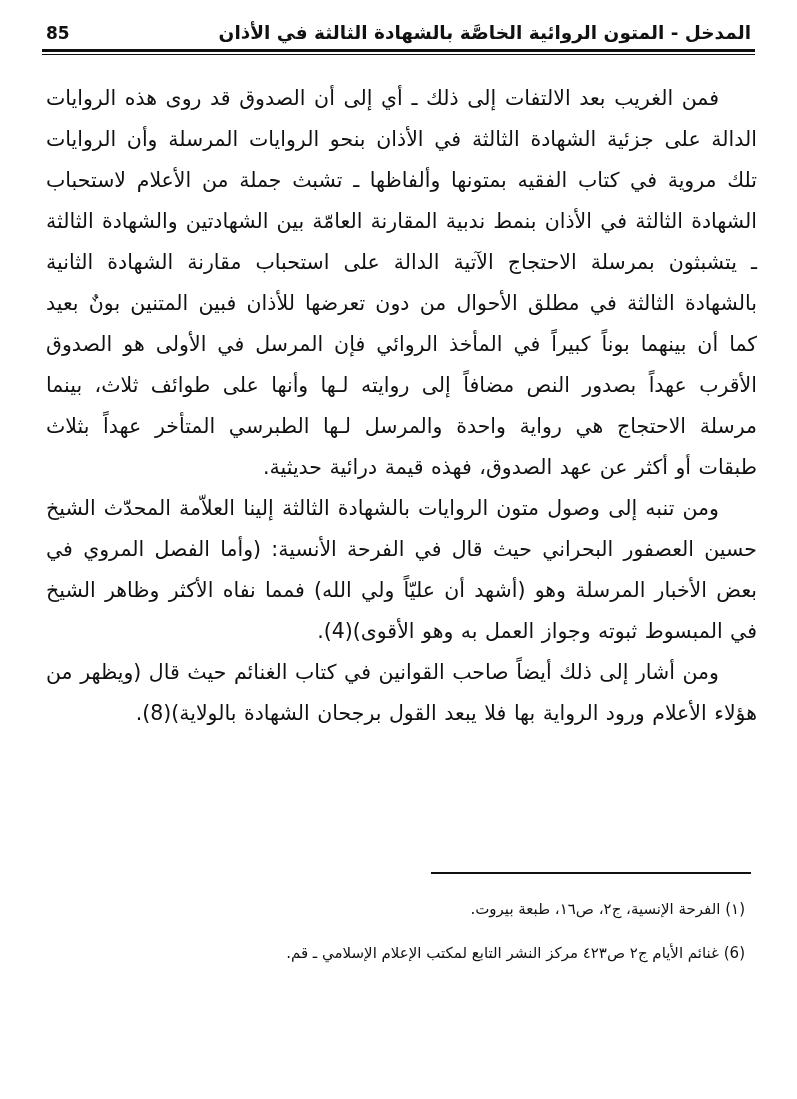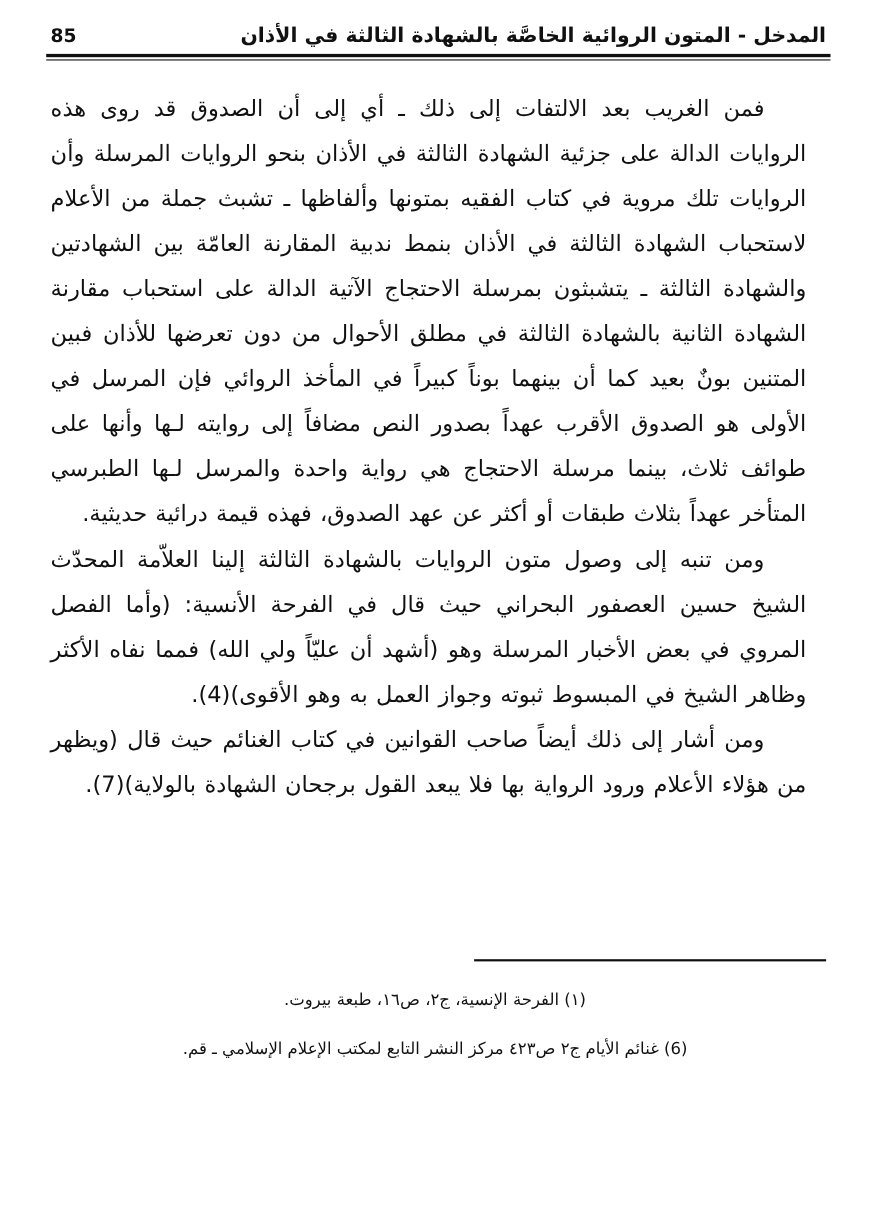--- a/index.html
+++ b/index.html
@@ -47,21 +47,21 @@
   }
   .header-rule {
     height: 2px;
     border-top: 3px solid #101010;
     border-bottom: 1px solid #101010;
   }
   
   .body-text {
     position: absolute;
     top: 78px;
-    right: 64px;
+    right: 40px;
     left: 46px;
   }
   .body-text p {
     margin: 0;
     font-size: 20.5px;
     line-height: 41px;
     text-align: justify;
     text-justify: inter-word;
     text-indent: 38px;
     word-spacing: 1px;
@@ -76,41 +76,41 @@
   .footnote-rule {
     width: 320px;
     height: 0;
     border-top: 2px solid #101010;
     margin-bottom: 20px;
   }
   .footnote {
     margin: 0 0 14px 0;
     font-size: 15px;
     line-height: 30px;
-    text-align: center;
+    text-align: right;
     padding-right: 6px;
   }
 </style>
 </head>
 <body>
 
 <div class="page">
 
   <header class="page-header">
     <div class="header-row">
       <h1 class="page-title">المدخل - المتون الروائية الخاصَّة بالشهادة الثالثة في الأذان</h1>
       <span class="page-number">85</span>
     </div>
     <div class="header-rule"></div>
   </header>
 
   <main class="body-text">
     <p>فمن الغريب بعد الالتفات إلى ذلك ـ أي إلى أن الصدوق قد روى هذه الروايات الدالة على جزئية الشهادة الثالثة في الأذان بنحو الروايات المرسلة وأن الروايات تلك مروية في كتاب الفقيه بمتونها وألفاظها ـ تشبث جملة من الأعلام لاستحباب الشهادة الثالثة في الأذان بنمط ندبية المقارنة العامّة بين الشهادتين والشهادة الثالثة ـ يتشبثون بمرسلة الاحتجاج الآتية الدالة على استحباب مقارنة الشهادة الثانية بالشهادة الثالثة في مطلق الأحوال من دون تعرضها للأذان فبين المتنين بونٌ بعيد كما أن بينهما بوناً كبيراً في المأخذ الروائي فإن المرسل في الأولى هو الصدوق الأقرب عهداً بصدور النص مضافاً إلى روايته لـها وأنها على طوائف ثلاث، بينما مرسلة الاحتجاج هي رواية واحدة والمرسل لـها الطبرسي المتأخر عهداً بثلاث طبقات أو أكثر عن عهد الصدوق، فهذه قيمة درائية حديثية.</p>
     <p>ومن تنبه إلى وصول متون الروايات بالشهادة الثالثة إلينا العلاّمة المحدّث الشيخ حسين العصفور البحراني حيث قال في الفرحة الأنسية: (وأما الفصل المروي في بعض الأخبار المرسلة وهو (أشهد أن عليّاً ولي الله) فمما نفاه الأكثر وظاهر الشيخ في المبسوط ثبوته وجواز العمل به وهو الأقوى)(4).</p>
-    <p>ومن أشار إلى ذلك أيضاً صاحب القوانين في كتاب الغنائم حيث قال (ويظهر من هؤلاء الأعلام ورود الرواية بها فلا يبعد القول برجحان الشهادة بالولاية)(7).</p>
+    <p>ومن أشار إلى ذلك أيضاً صاحب القوانين في كتاب الغنائم حيث قال (ويظهر من هؤلاء الأعلام ورود الرواية بها فلا يبعد القول برجحان الشهادة بالولاية)(8).</p>
   </main>
 
   <footer class="footnotes">
     <div class="footnote-rule"></div>
     <p class="footnote">(١) الفرحة الإنسية، ج٢، ص١٦، طبعة بيروت.</p>
     <p class="footnote">(6) غنائم الأيام ج٢ ص٤٢٣ مركز النشر التابع لمكتب الإعلام الإسلامي ـ قم.</p>
   </footer>
 
 </div>
 

